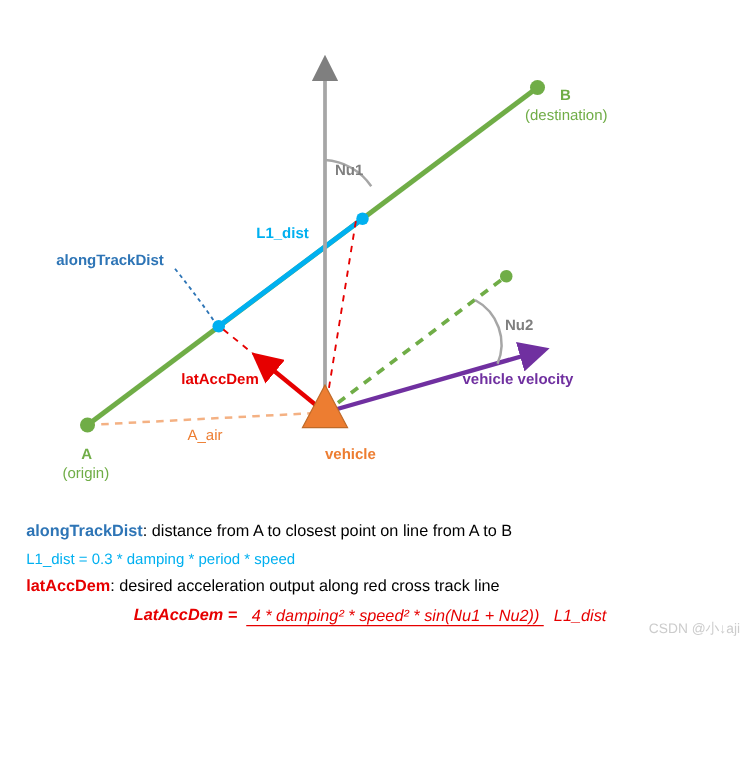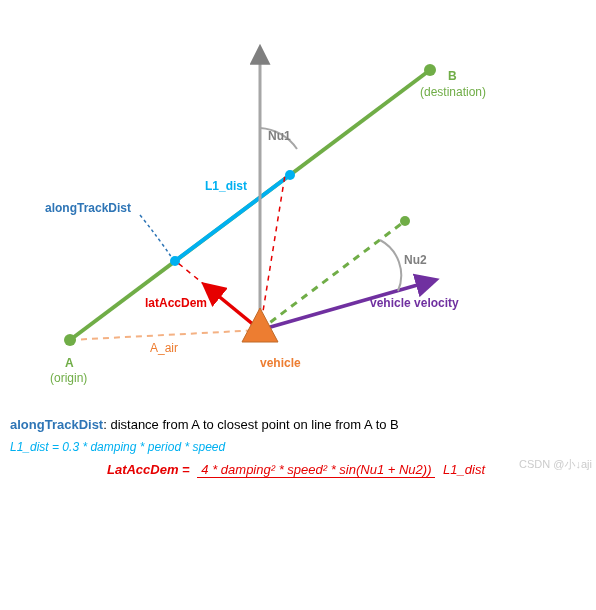--- a/index.html
+++ b/index.html
@@ -14,28 +14,27 @@
   .canvas-wrap {
     width: 560px;
     height: 400px;
     position: relative;
   }
   svg { display:block; }
   .legend {
     margin-top: 5px;
     line-height: 1.5;
   }
-  .legend p { margin: 3px 0; }
+  .legend p { margin: 3px 11px; }
   .blue  { color: #2e75b6; font-weight: bold; }
   .cyan  { color: #00b0f0; font-weight: bold; }
   .gray  { color: #7f7f7f; font-weight: bold; }
   .red   { color: #e60000; font-weight: bold; }
   .formula-small {
     color: #00b0f0;
-    font-style: italic;
     font-size: 12px;
     margin-left: 55px;
   }
   .formula-big {
     color: #e60000;
     font-style: italic;
     font-size: 13px;
     text-align: center;
     margin-top: 4px;
   }
@@ -43,21 +42,21 @@
     display: inline-block;
     vertical-align: middle;
     text-align: left;
     margin-left: 4px;
   }
   .frac .num { border-bottom: 1px solid #e60000; padding: 0 4px; }
   .frac .den { padding: 0 4px; }
   .watermark {
     position: absolute;
     right: 4px;
-    bottom: 18px;
+    bottom: 2px;
     color: #ccc;
     font-size: 11px;
   }
   
   .lbl { font-size: 12px; font-family: Arial, sans-serif; }
   .lbl-b { font-weight: bold; }
 </style>
 </head>
 <body>
 
@@ -118,20 +117,23 @@
   <text x="258" y="130" class="lbl lbl-b" fill="#7f7f7f" font-size="14">Nu1</text>
   <text x="394" y="254" class="lbl lbl-b" fill="#7f7f7f" font-size="14">Nu2</text>
 </svg>
 </div>
 
 <div class="legend">
   <p>
     <span class="blue">alongTrackDist</span><span>: distance from A to closest point on line from A to B</span>
   </p>
   <p class="formula-small">L1_dist = 0.3  * damping  * period  * speed</p>
+  <p>
+    <span class="red">latAccDem</span><span>: desired acceleration output along red cross track line</span>
+  </p>
   <div class="formula-big">
     <span style="font-weight:bold">LatAccDem =</span>
     <span class="frac">
       <span class="num">4 * damping² * speed² * sin(Nu1 + Nu2))</span>
       <span class="den">L1_dist</span>
     </span>
   </div>
 </div>
 
 <div class="watermark">CSDN @小↓aji</div>

